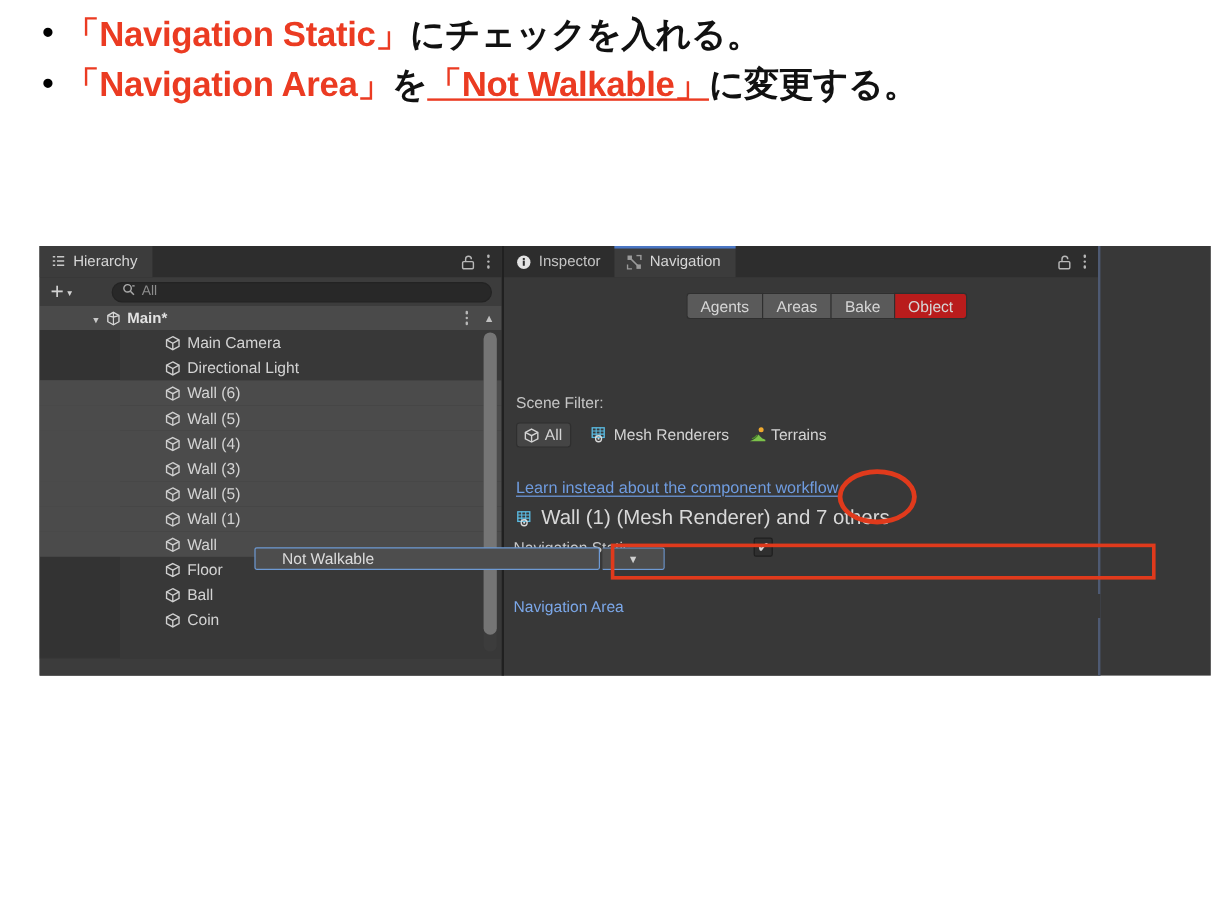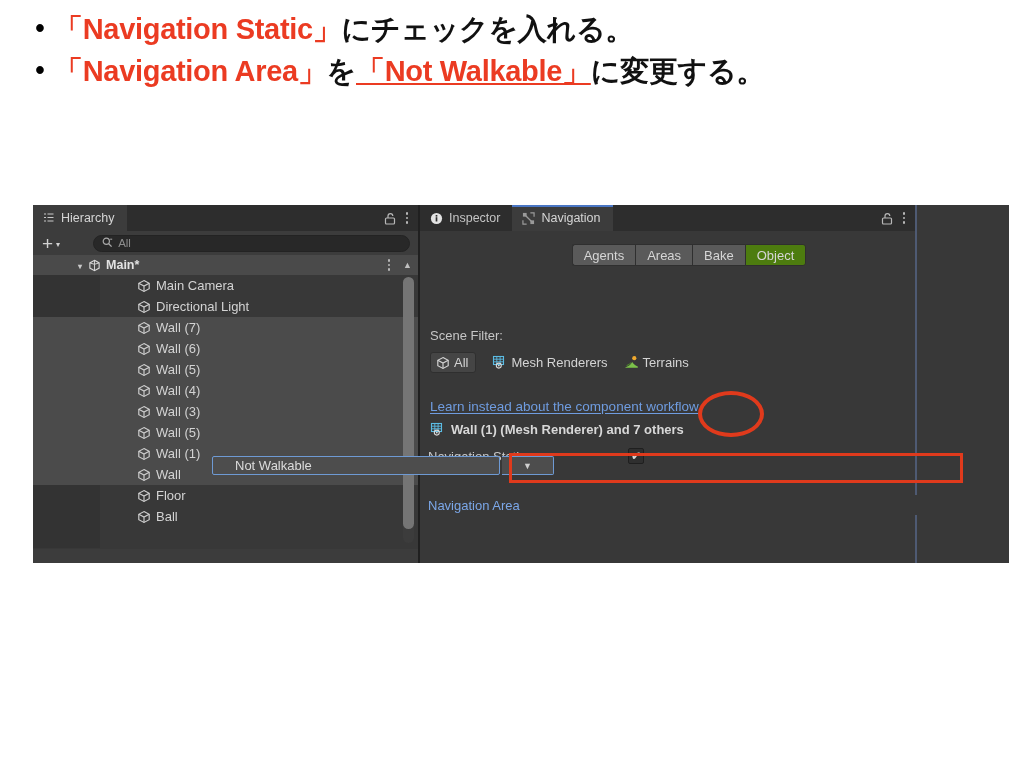--- a/index.html
+++ b/index.html
@@ -204,21 +204,21 @@
     padding: 0 11px;
     display: flex; align-items: center;
     font-size: 13px;
     color: #d6d6d6;
     background: #5a5a5a;
     border: 1px solid #2f2f2f;
     border-right-width: 0;
   }
   .seg:first-child { border-radius: 3px 0 0 3px; }
   .seg:last-child { border-right-width: 1px; border-radius: 0 3px 3px 0; }
-  .seg.active { background: #4d7c0f; }
+  .seg.active { background: #b91c1c; }
 
   .scene-filter-label {
     position: absolute; left: 10px; top: 84px;
     font-size: 13px; color: #c6c6c6;
   }
   .filter-row {
     position: absolute; left: 10px; top: 108px;
     display: flex; align-items: center; gap: 16px;
   }
   .filter-btn {
@@ -235,21 +235,21 @@
   .workflow-link {
     position: absolute; left: 10px; top: 155px;
     font-size: 13.5px;
     color: #6f9ce0;
     text-decoration: underline;
     text-underline-offset: 2px;
   }
   .target-row {
     position: absolute; left: 10px; top: 178px;
     display: flex; align-items: center; gap: 6px;
-    font-size: 13px; font-weight: bold; color: #d8d8d8;
+    font-size: 17px; font-weight: normal; color: #d8d8d8;
   }
 
   .prop-row {
     position: absolute; left: 8px;
     height: 20px;
     display: flex; align-items: center;
     font-size: 13px;
   }
   .prop-label { width: 200px; color: #c8c8c8; }
   .prop-label.blue { color: #7ba7e8; }
@@ -403,90 +403,80 @@
             <span>Directional Light</span>
           </div>
           <div class="tree-row sel">
             <div class="tree-gutter sel"></div>
             <span class="cube">
               <svg width="14" height="14" viewBox="0 0 14 14">
                 <path d="M7 1.6 12.2 4.3v5.4L7 12.4 1.8 9.7V4.3z" fill="none" stroke="#cfcfcf" stroke-width="1.15"></path>
                 <path d="M1.8 4.3 7 7.1l5.2-2.8M7 7.1v5.3" fill="none" stroke="#cfcfcf" stroke-width="1.15"></path>
               </svg>
             </span>
-            <span>Wall (7)</span>
+            <span>Wall (6)</span>
           </div>
           <div class="tree-row sel">
             <div class="tree-gutter sel"></div>
             <span class="cube">
               <svg width="14" height="14" viewBox="0 0 14 14">
                 <path d="M7 1.6 12.2 4.3v5.4L7 12.4 1.8 9.7V4.3z" fill="none" stroke="#cfcfcf" stroke-width="1.15"></path>
                 <path d="M1.8 4.3 7 7.1l5.2-2.8M7 7.1v5.3" fill="none" stroke="#cfcfcf" stroke-width="1.15"></path>
               </svg>
             </span>
-            <span>Wall (6)</span>
+            <span>Wall (5)</span>
           </div>
           <div class="tree-row sel">
             <div class="tree-gutter sel"></div>
             <span class="cube">
               <svg width="14" height="14" viewBox="0 0 14 14">
                 <path d="M7 1.6 12.2 4.3v5.4L7 12.4 1.8 9.7V4.3z" fill="none" stroke="#cfcfcf" stroke-width="1.15"></path>
                 <path d="M1.8 4.3 7 7.1l5.2-2.8M7 7.1v5.3" fill="none" stroke="#cfcfcf" stroke-width="1.15"></path>
               </svg>
             </span>
-            <span>Wall (5)</span>
+            <span>Wall (4)</span>
           </div>
           <div class="tree-row sel">
             <div class="tree-gutter sel"></div>
             <span class="cube">
               <svg width="14" height="14" viewBox="0 0 14 14">
                 <path d="M7 1.6 12.2 4.3v5.4L7 12.4 1.8 9.7V4.3z" fill="none" stroke="#cfcfcf" stroke-width="1.15"></path>
                 <path d="M1.8 4.3 7 7.1l5.2-2.8M7 7.1v5.3" fill="none" stroke="#cfcfcf" stroke-width="1.15"></path>
               </svg>
             </span>
-            <span>Wall (4)</span>
+            <span>Wall (3)</span>
           </div>
           <div class="tree-row sel">
             <div class="tree-gutter sel"></div>
             <span class="cube">
               <svg width="14" height="14" viewBox="0 0 14 14">
                 <path d="M7 1.6 12.2 4.3v5.4L7 12.4 1.8 9.7V4.3z" fill="none" stroke="#cfcfcf" stroke-width="1.15"></path>
                 <path d="M1.8 4.3 7 7.1l5.2-2.8M7 7.1v5.3" fill="none" stroke="#cfcfcf" stroke-width="1.15"></path>
               </svg>
             </span>
-            <span>Wall (3)</span>
+            <span>Wall (5)</span>
           </div>
           <div class="tree-row sel">
             <div class="tree-gutter sel"></div>
             <span class="cube">
               <svg width="14" height="14" viewBox="0 0 14 14">
                 <path d="M7 1.6 12.2 4.3v5.4L7 12.4 1.8 9.7V4.3z" fill="none" stroke="#cfcfcf" stroke-width="1.15"></path>
                 <path d="M1.8 4.3 7 7.1l5.2-2.8M7 7.1v5.3" fill="none" stroke="#cfcfcf" stroke-width="1.15"></path>
               </svg>
             </span>
-            <span>Wall (5)</span>
+            <span>Wall (1)</span>
           </div>
           <div class="tree-row sel">
             <div class="tree-gutter sel"></div>
             <span class="cube">
               <svg width="14" height="14" viewBox="0 0 14 14">
                 <path d="M7 1.6 12.2 4.3v5.4L7 12.4 1.8 9.7V4.3z" fill="none" stroke="#cfcfcf" stroke-width="1.15"></path>
                 <path d="M1.8 4.3 7 7.1l5.2-2.8M7 7.1v5.3" fill="none" stroke="#cfcfcf" stroke-width="1.15"></path>
               </svg>
             </span>
-            <span>Wall (1)</span>
-          </div>
-          <div class="tree-row sel">
-            <div class="tree-gutter sel"></div>
-            <span class="cube">
-              <svg width="14" height="14" viewBox="0 0 14 14">
-                <path d="M7 1.6 12.2 4.3v5.4L7 12.4 1.8 9.7V4.3z" fill="none" stroke="#cfcfcf" stroke-width="1.15"></path>
-                <path d="M1.8 4.3 7 7.1l5.2-2.8M7 7.1v5.3" fill="none" stroke="#cfcfcf" stroke-width="1.15"></path>
-              </svg>
-            </span>
             <span>Wall</span>
           </div>
           <div class="tree-row">
             <div class="tree-gutter"></div>
             <span class="cube">
               <svg width="14" height="14" viewBox="0 0 14 14">
                 <path d="M7 1.6 12.2 4.3v5.4L7 12.4 1.8 9.7V4.3z" fill="none" stroke="#cfcfcf" stroke-width="1.15"></path>
                 <path d="M1.8 4.3 7 7.1l5.2-2.8M7 7.1v5.3" fill="none" stroke="#cfcfcf" stroke-width="1.15"></path>
               </svg>
             </span>
@@ -494,20 +484,30 @@
           </div>
           <div class="tree-row">
             <div class="tree-gutter"></div>
             <span class="cube">
               <svg width="14" height="14" viewBox="0 0 14 14">
                 <path d="M7 1.6 12.2 4.3v5.4L7 12.4 1.8 9.7V4.3z" fill="none" stroke="#cfcfcf" stroke-width="1.15"></path>
                 <path d="M1.8 4.3 7 7.1l5.2-2.8M7 7.1v5.3" fill="none" stroke="#cfcfcf" stroke-width="1.15"></path>
               </svg>
             </span>
             <span>Ball</span>
+          </div>
+          <div class="tree-row">
+            <div class="tree-gutter"></div>
+            <span class="cube">
+              <svg width="14" height="14" viewBox="0 0 14 14">
+                <path d="M7 1.6 12.2 4.3v5.4L7 12.4 1.8 9.7V4.3z" fill="none" stroke="#cfcfcf" stroke-width="1.15"></path>
+                <path d="M1.8 4.3 7 7.1l5.2-2.8M7 7.1v5.3" fill="none" stroke="#cfcfcf" stroke-width="1.15"></path>
+              </svg>
+            </span>
+            <span>Coin</span>
           </div>
           <div class="tree-row">
             <div class="tree-gutter"></div>
           </div>
         </div>
       <div id="vscroll">
         <div class="thumb"></div>
       </div>
     </div>
   </div>

